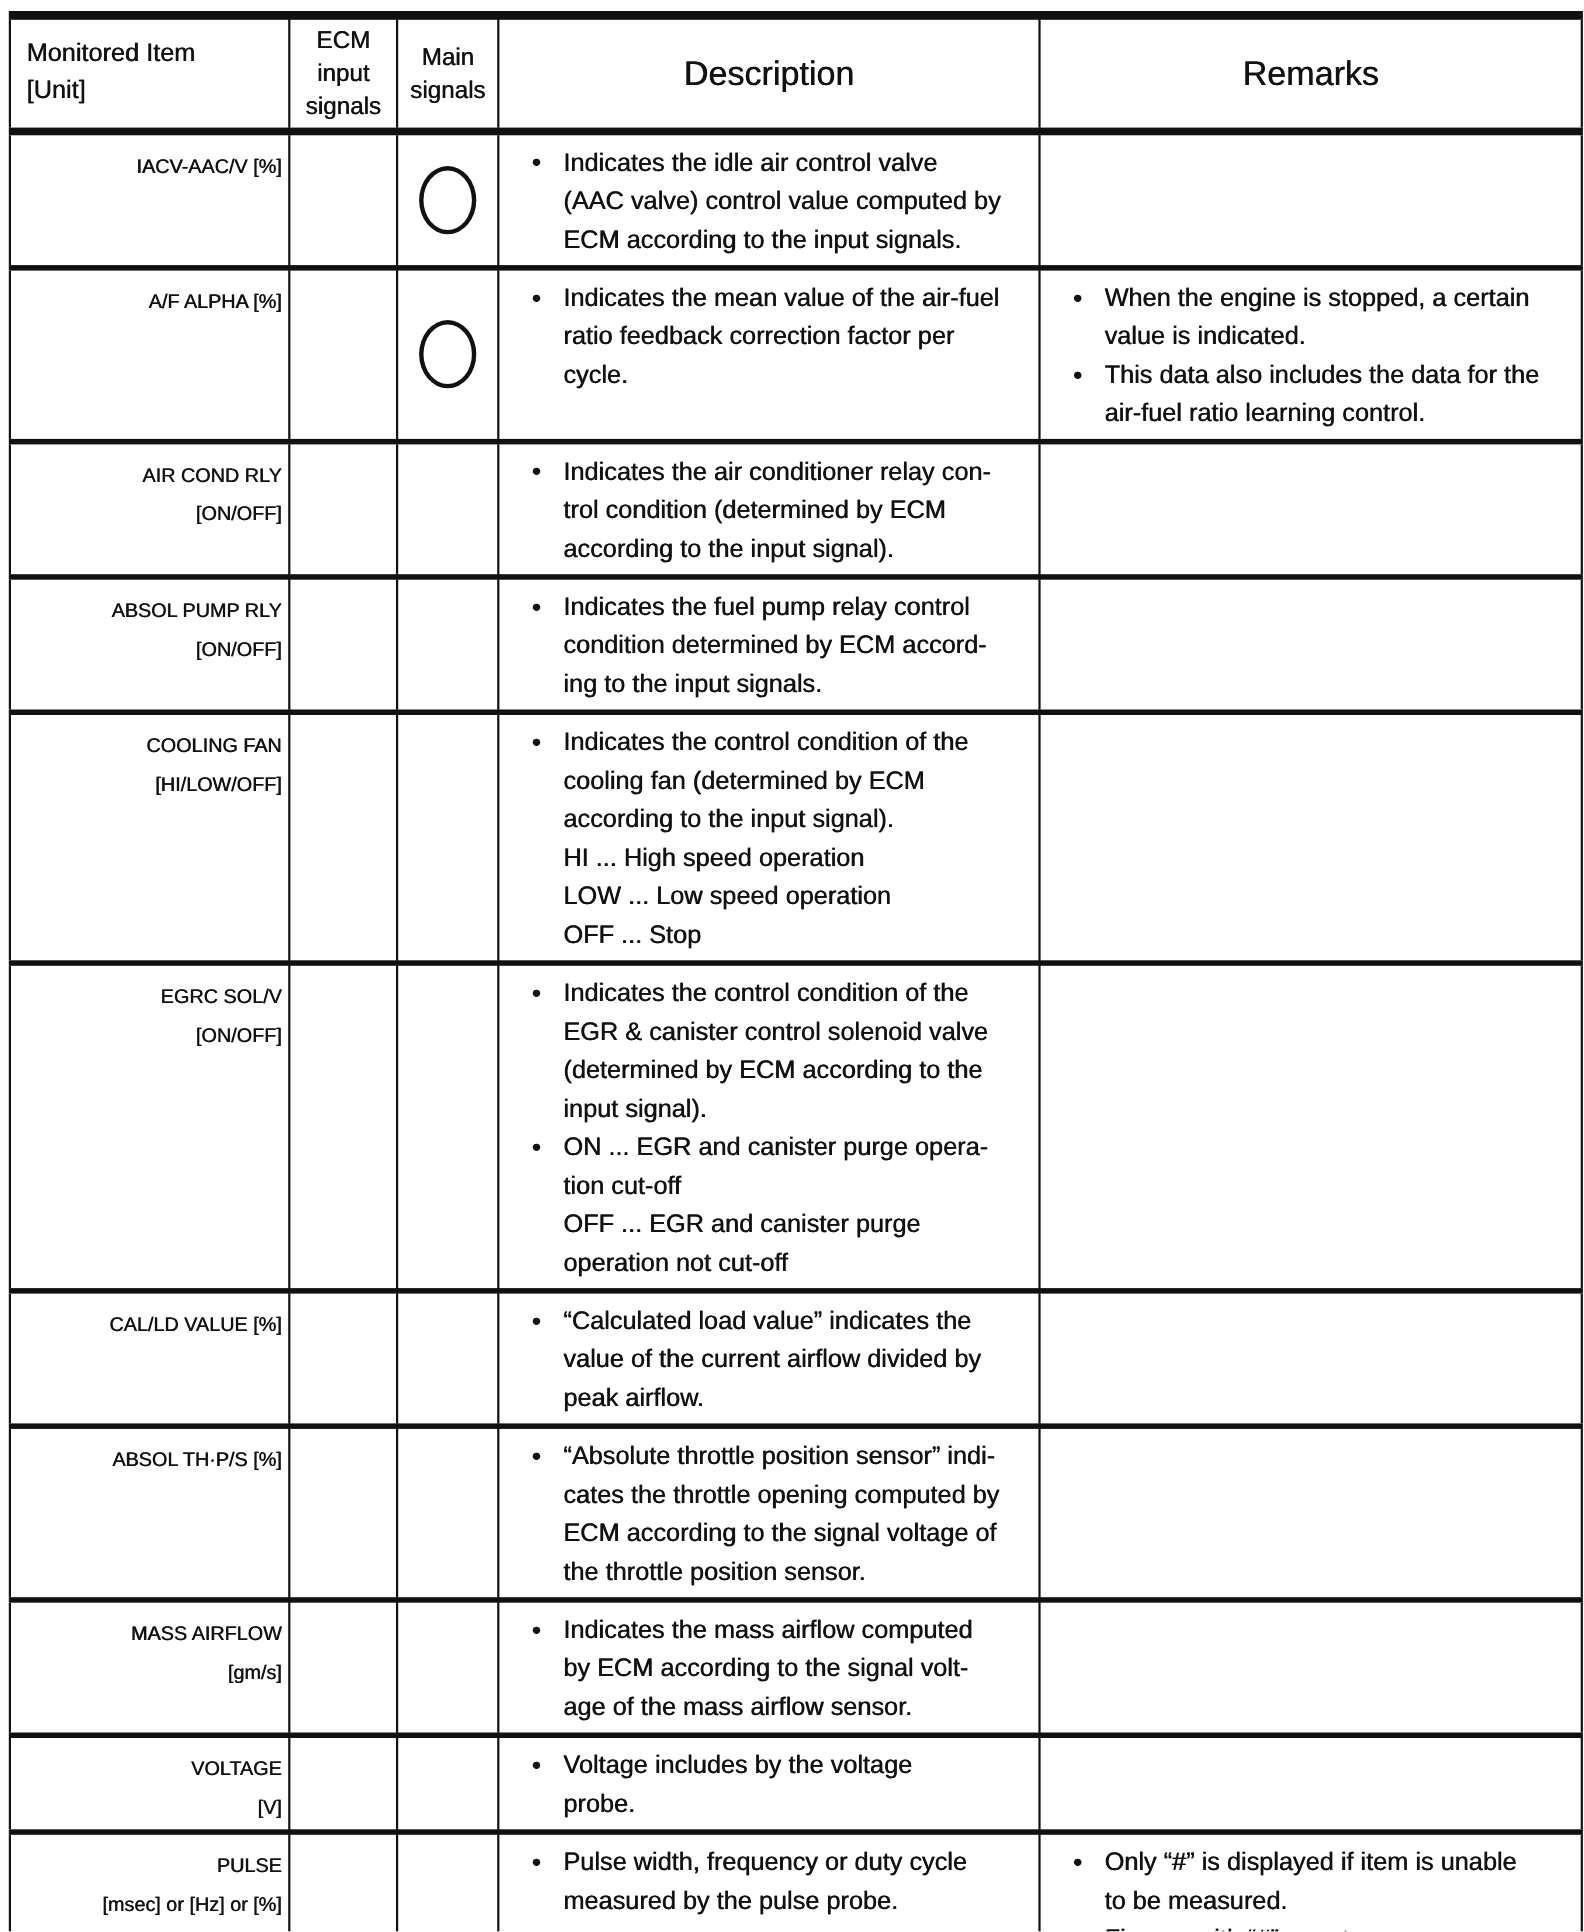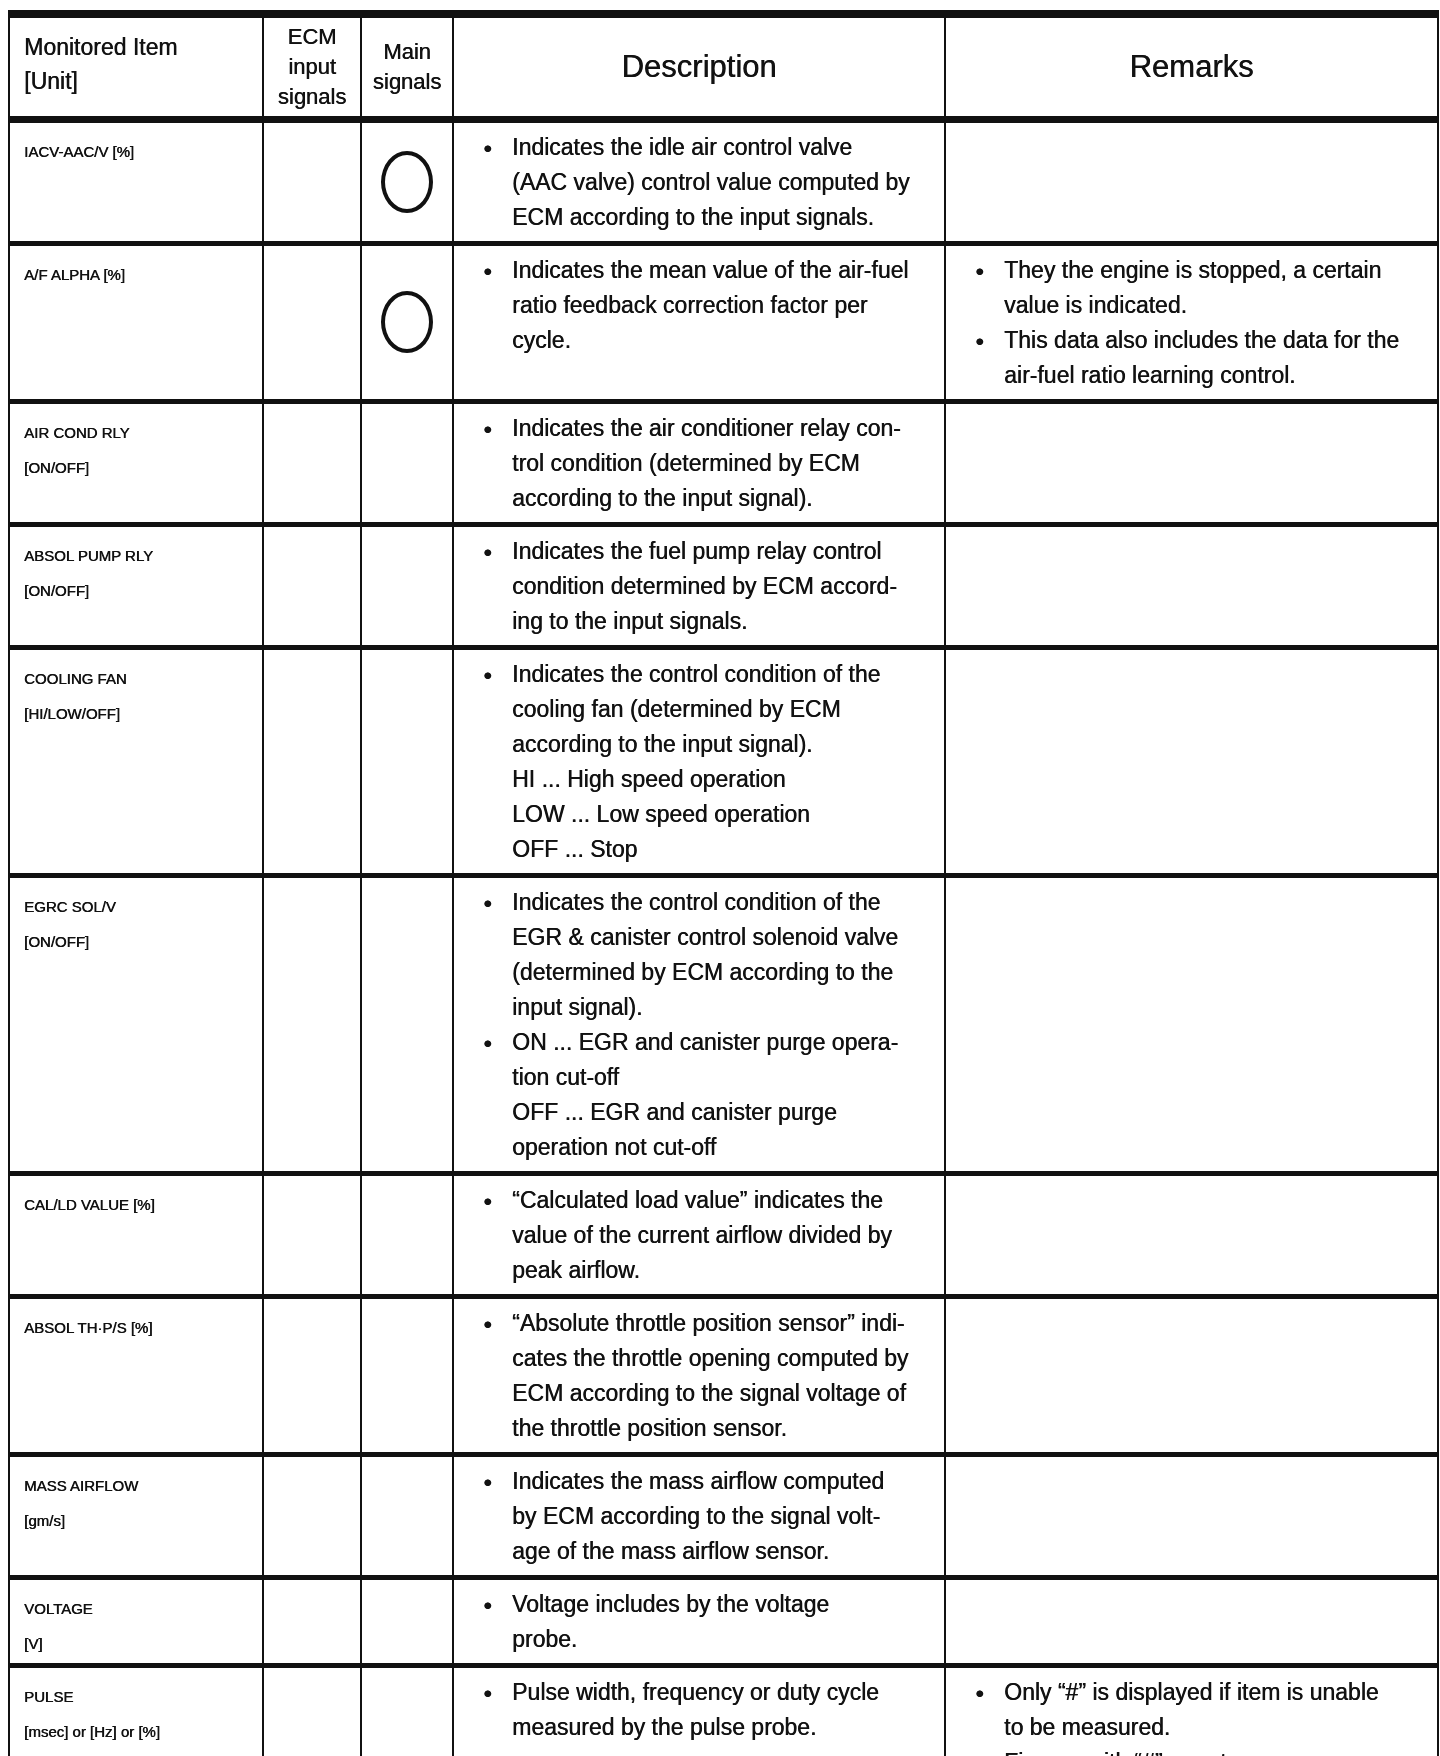--- a/index.html
+++ b/index.html
@@ -40,21 +40,21 @@
   tbody tr:nth-child(11){height:210px;}
 
   .scan-ink{ text-shadow:0.5px 0 0 currentColor; }
 
   th.h-item{ text-align:left;vertical-align:top;padding:12px 0 0 14px;
     font-size:23px;line-height:34px;white-space:pre-line;}
   th.h-small{ text-align:center;vertical-align:middle;
     font-size:22px;line-height:30px;white-space:pre-line;}
   th.h-wide{ text-align:center;vertical-align:middle;font-size:31px;}
 
-  td.c-item{ padding:11px 6px 0 14px;font-size:15px;line-height:35px;white-space:pre-line;}
+  td.c-item{ padding:11px 6px 0 14px;font-size:18px;line-height:35px;white-space:pre-line;text-align:right;}
   td.c-sig{ vertical-align:middle;text-align:center;}
   td.c-desc,td.c-rem{ padding:7px 8px 6px 24px;font-size:23px;}
   .ditem{ position:relative;padding-left:34px;line-height:35px;white-space:pre-line;}
   .ditem.b::before{ content:"●";position:absolute;left:5px;top:0;font-size:15px;line-height:35px;}
   .circle-mark{
     display:inline-block;width:52px;height:62px;
     border:4px solid #111;border-radius:50%;
     box-sizing:border-box;vertical-align:middle;
   }
 </style>
@@ -107,21 +107,21 @@
     </td>
     <td class="c-sig">
       <span class="circle-mark"></span>
     </td>
     <td class="c-desc">
             <div class="ditem b">Indicates the mean value of the air-fuel
 ratio feedback correction factor per
 cycle.</div>
           </td>
     <td class="c-rem">
-            <div class="ditem b">They the engine is stopped, a certain
+            <div class="ditem b">When the engine is stopped, a certain
 value is indicated.</div>
             <div class="ditem b">This data also includes the data for the
 air-fuel ratio learning control.</div>
           </td>
   </tr>
 
   <tr>
     <td class="c-item">AIR COND RLY
 [ON/OFF]</td>
     <td class="c-sig">

